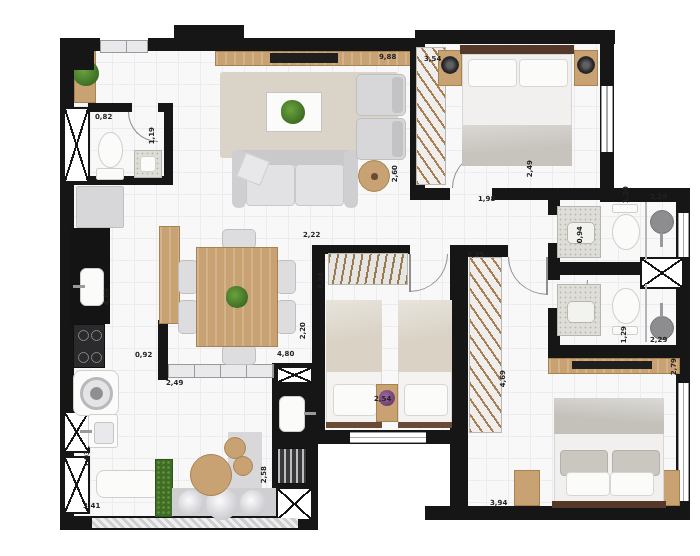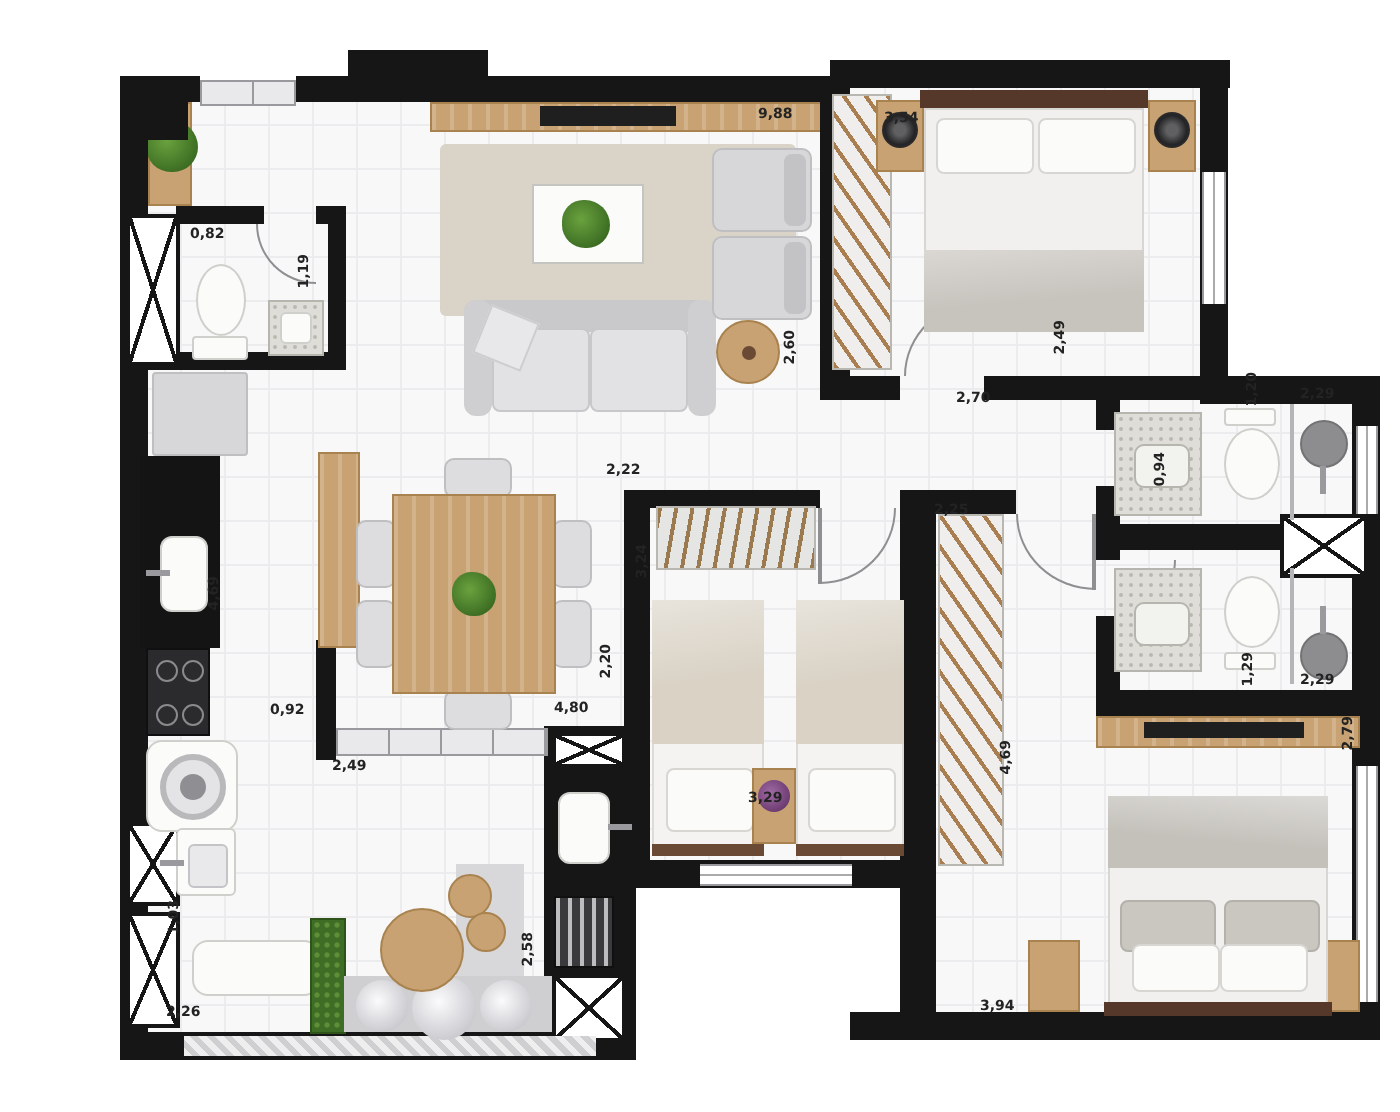--- a/index.html
+++ b/index.html
@@ -257,38 +257,38 @@
   <div class="woodp" style="left:190px;top:454px;width:42px;height:42px;border-radius:50%"></div>
 
   <div class="white-f" style="left:279px;top:396px;width:26px;height:36px;border-radius:6px">
     <div class="abs" style="left:24px;top:15px;width:12px;height:3px;background:#9a9a9e"></div>
   </div>
   <div class="abs" style="left:277px;top:448px;width:30px;height:36px;background:#3a3a3c;border:1px solid #101010;box-sizing:border-box;background-image:repeating-linear-gradient(90deg,#bdbdbf 0 2px,transparent 2px 6px)"></div>
 
   <div class="dim" style="left:95px;top:113px">0,82</div>
   <div class="dim v" style="left:148px;top:127px">1,19</div>
   <div class="dim" style="left:379px;top:53px">9,88</div>
-  <div class="dim" style="left:442px;top:55px">3,54</div>
+  <div class="dim" style="left:424px;top:55px">3,54</div>
   <div class="dim v" style="left:391px;top:165px">2,60</div>
-  <div class="dim" style="left:478px;top:195px">2,70</div>
+  <div class="dim" style="left:478px;top:195px">1,98</div>
   <div class="dim v" style="left:526px;top:160px">2,49</div>
   <div class="dim v" style="left:622px;top:186px">1,20</div>
   <div class="dim" style="left:650px;top:193px">2,29</div>
   <div class="dim v" style="left:576px;top:226px">0,94</div>
   <div class="dim" style="left:303px;top:231px">2,22</div>
   <div class="dim v" style="left:317px;top:272px">3,24</div>
   <div class="dim v" style="left:299px;top:322px">2,20</div>
   <div class="dim" style="left:467px;top:251px">2,25</div>
   <div class="dim v" style="left:103px;top:288px">4,69</div>
   <div class="dim" style="left:135px;top:351px">0,92</div>
   <div class="dim" style="left:166px;top:379px">2,49</div>
   <div class="dim" style="left:277px;top:350px">4,80</div>
-  <div class="dim" style="left:374px;top:395px">3,29</div>
+  <div class="dim" style="left:374px;top:395px">2,54</div>
   <div class="dim v" style="left:83px;top:450px">1,03</div>
-  <div class="dim" style="left:83px;top:502px">2,26</div>
+  <div class="dim" style="left:83px;top:502px">3,41</div>
   <div class="dim v" style="left:260px;top:466px">2,58</div>
   <div class="dim v" style="left:620px;top:326px">1,29</div>
   <div class="dim" style="left:650px;top:336px">2,29</div>
   <div class="dim v" style="left:670px;top:358px">2,79</div>
   <div class="dim v" style="left:499px;top:370px">4,69</div>
   <div class="dim" style="left:490px;top:499px">3,94</div>
 
 </div>
 
 </body></html>

